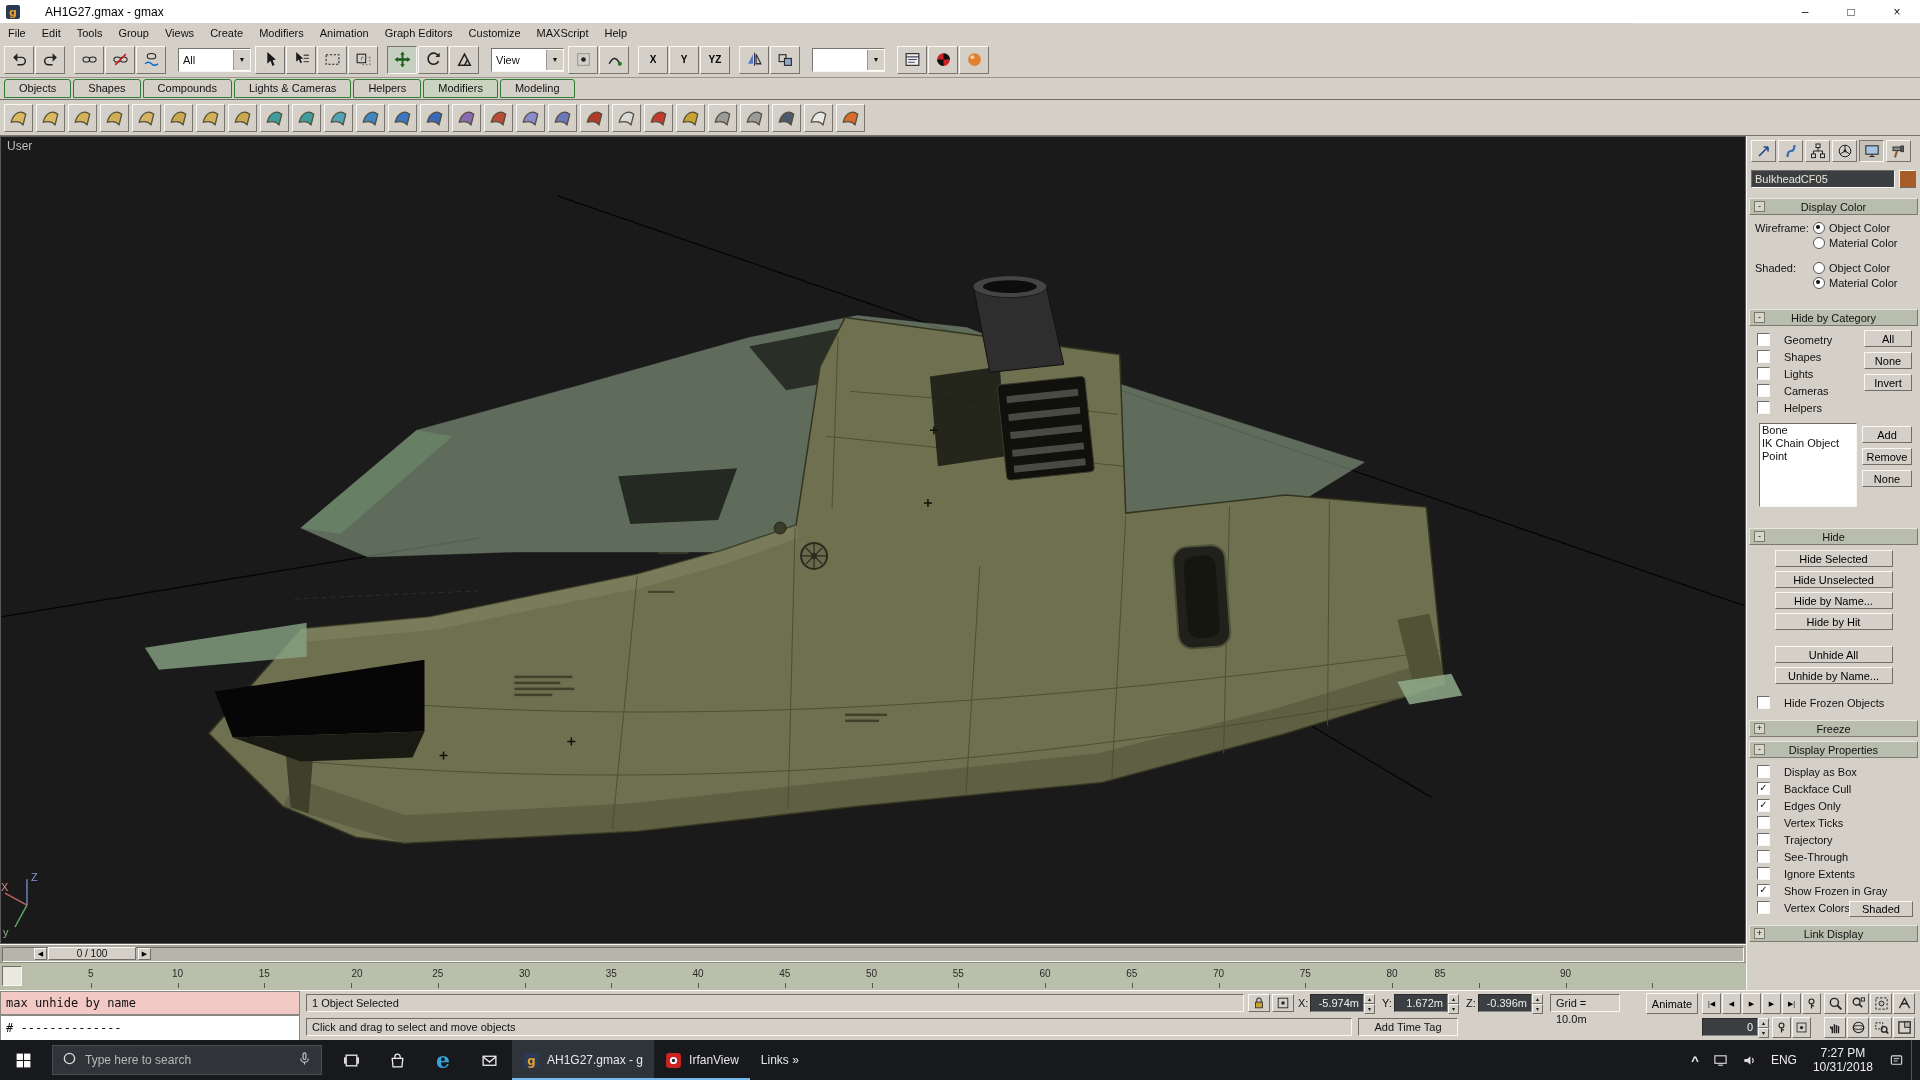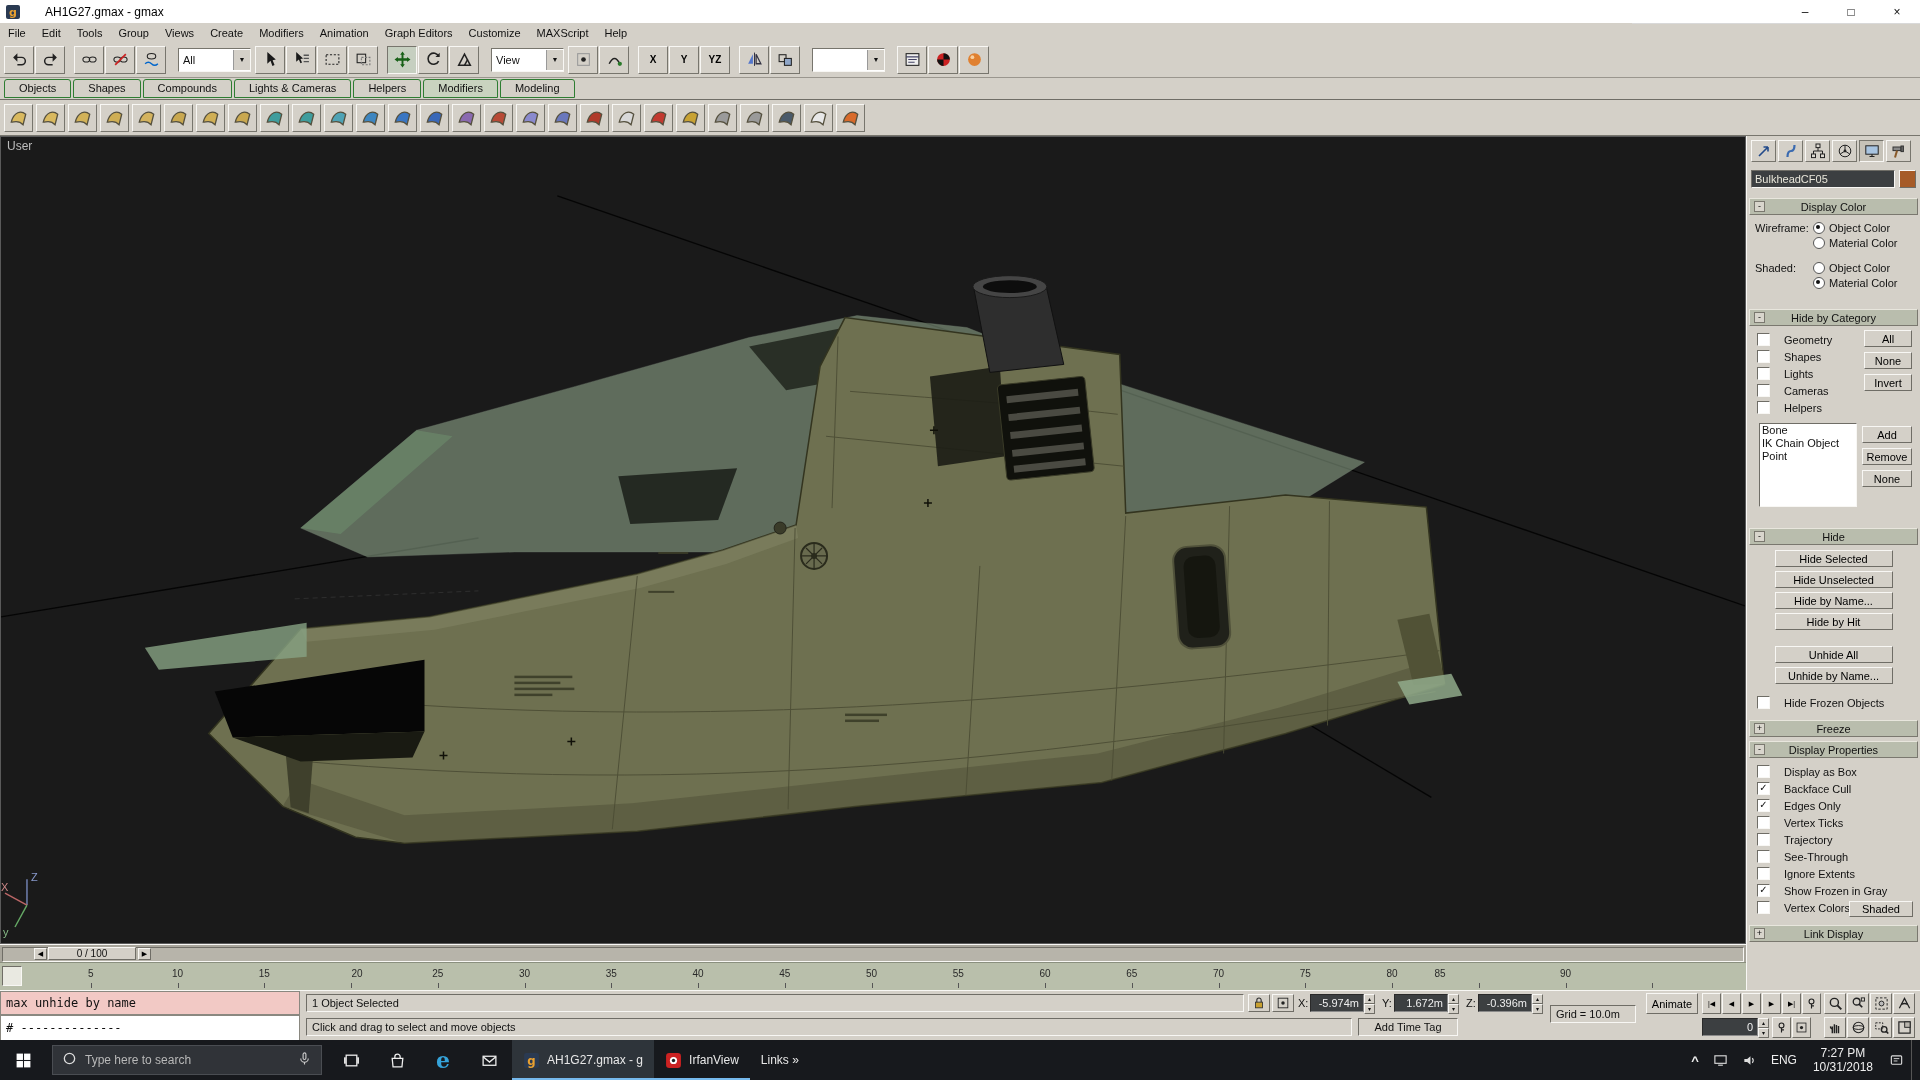--- a/index.html
+++ b/index.html
@@ -815,21 +815,21 @@
     <span class="spin" style="left:1448px;top:3px">
         <span>▴</span>
         <span>▾</span>
       </span>
     <span class="coord-label" style="left:1466px">Z:</span>
     <div class="coord-field" style="left:1478px;top:3px;width:54px">-0.396m</div>
     <span class="spin" style="left:1532px;top:3px">
         <span>▴</span>
         <span>▾</span>
       </span>
-    <div class="sb-field" style="left:1550px;top:14px;width:86px">Grid = 10.0m</div>
+    <div class="sb-field" style="left:1550px;top:3px;width:70px">Grid = 10.0m</div>
     <button class="sb-btn" id="animate-btn">Animate</button>
     <div id="playback">
         <button class="sb-btn pb-btn">|◀</button>
         <button class="sb-btn pb-btn">◀</button>
         <button class="sb-btn pb-btn">▶</button>
         <button class="sb-btn pb-btn">▶</button>
         <button class="sb-btn pb-btn">▶|</button>
         <button class="sb-btn pb-btn">
           <svg viewBox="0 0 16 16" xmlns="http://www.w3.org/2000/svg">
             <circle cx="8" cy="5.5" r="3" fill="none" stroke="#222" stroke-width="1.4"></circle>

